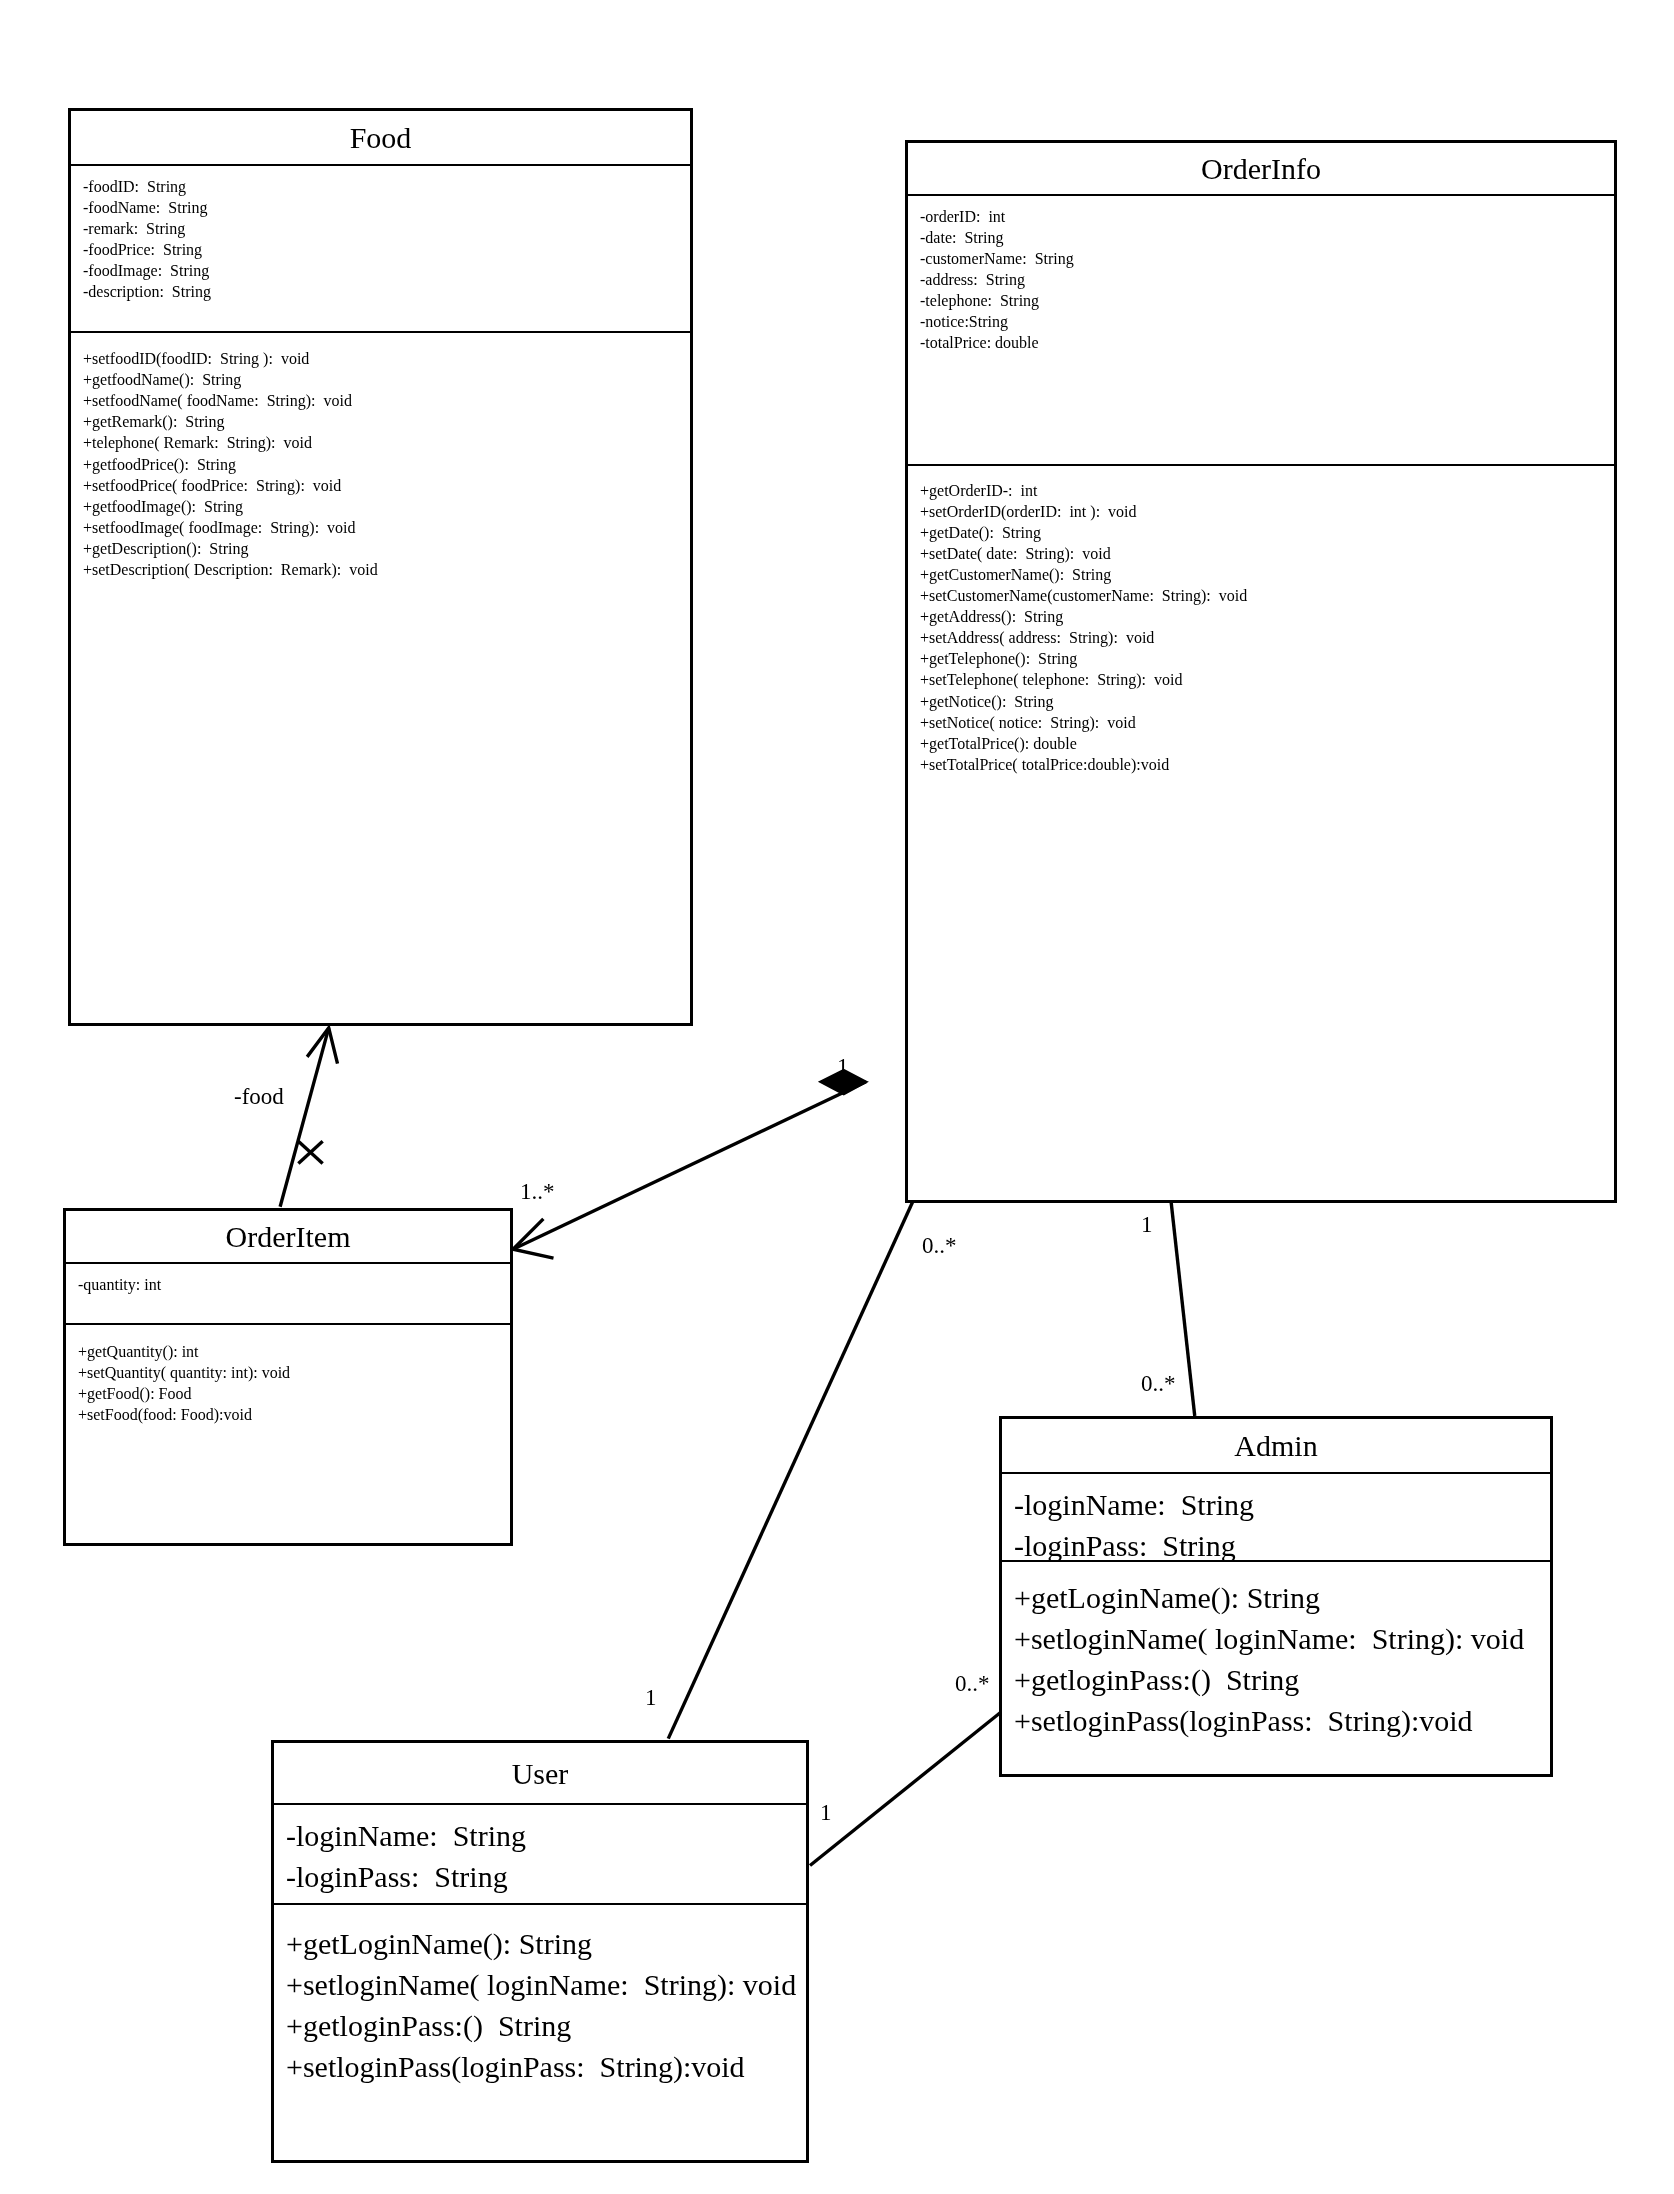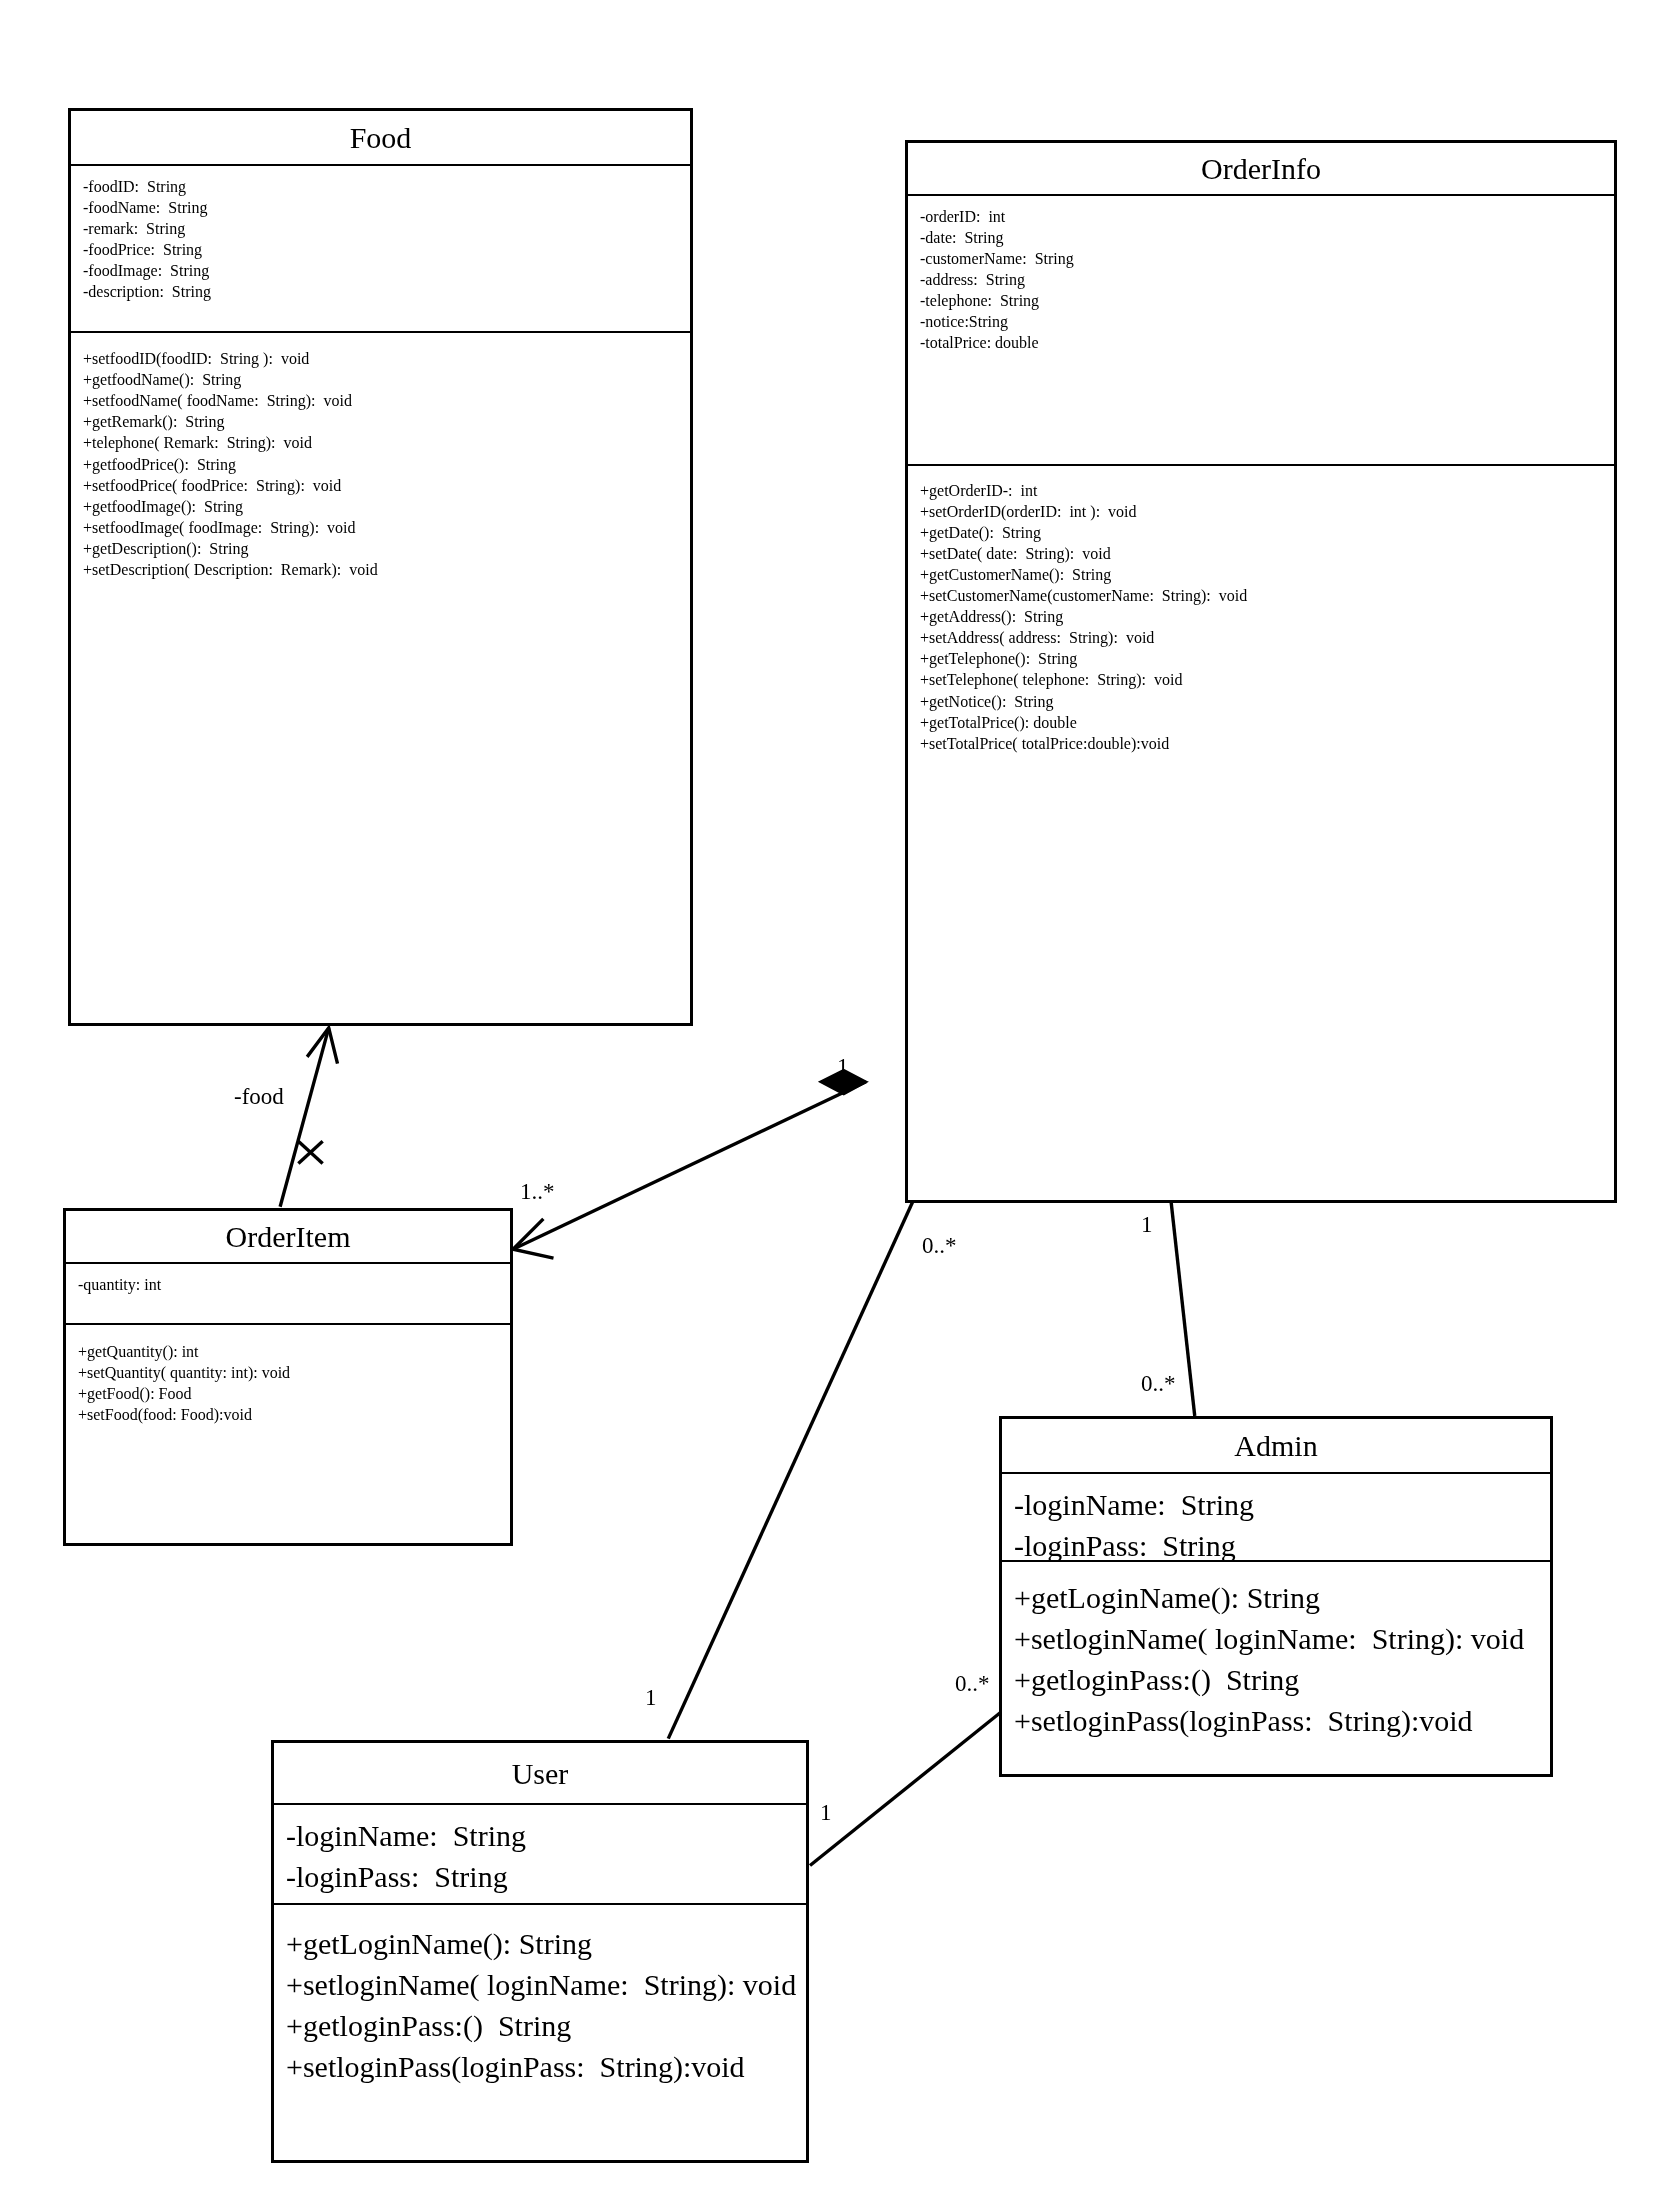--- a/index.html
+++ b/index.html
@@ -144,20 +144,21 @@
       <div class="member">+setOrderID(orderID:  int ):  void</div>
       <div class="member">+getDate():  String</div>
       <div class="member">+setDate( date:  String):  void</div>
       <div class="member">+getCustomerName():  String</div>
       <div class="member">+setCustomerName(customerName:  String):  void</div>
       <div class="member">+getAddress():  String</div>
       <div class="member">+setAddress( address:  String):  void</div>
       <div class="member">+getTelephone():  String</div>
       <div class="member">+setTelephone( telephone:  String):  void</div>
       <div class="member">+getNotice():  String</div>
+      <div class="member">+setNotice( notice:  String):  void</div>
       <div class="member">+getTotalPrice(): double</div>
       <div class="member">+setTotalPrice( totalPrice:double):void</div>
     </div>
   </div>
 
   <div class="uml-class" style="left:63px; top:1184px; width:450px; height:338px;">
     <div class="cls-title" style="height:53px;">OrderItem</div>
     <div class="cls-compartment" style="height:61px;">
       <div class="member">-quantity: int</div>
     </div>

